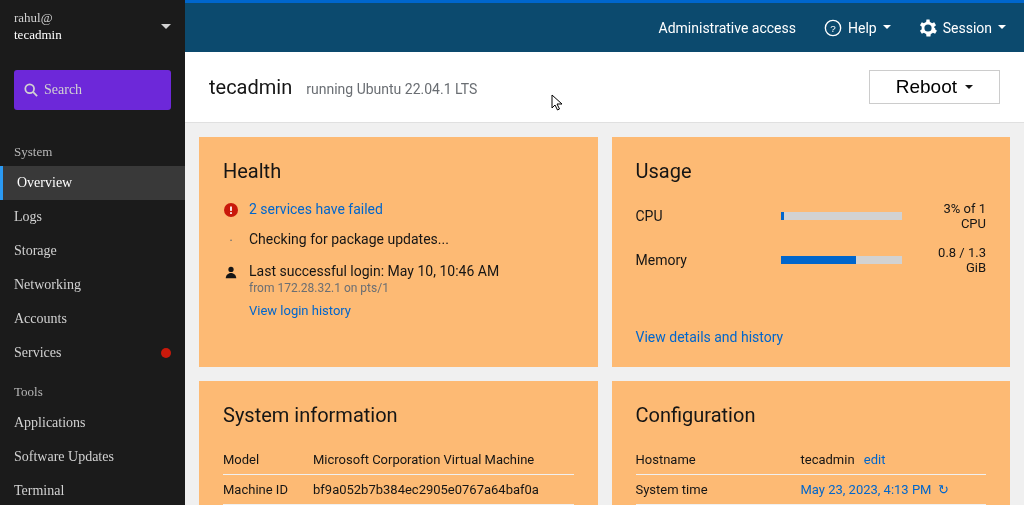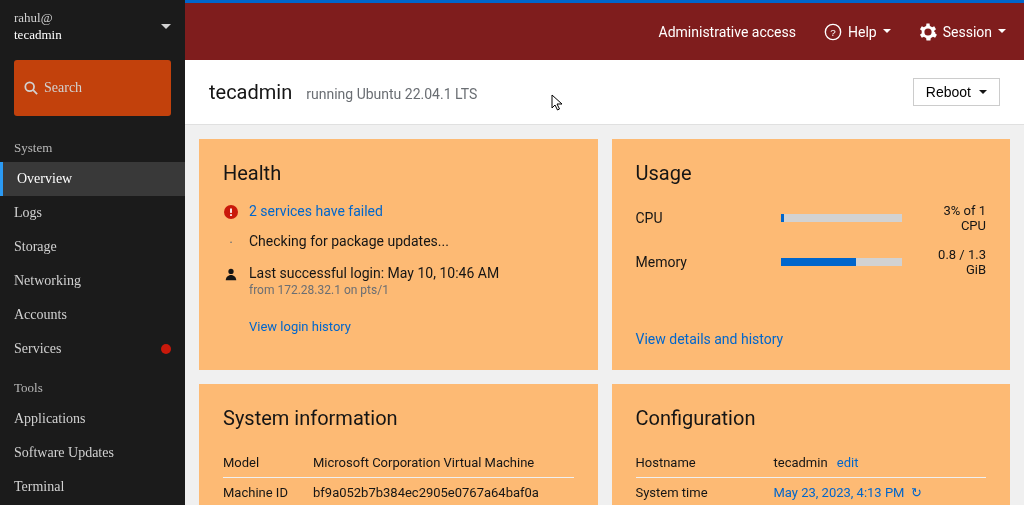--- a/index.html
+++ b/index.html
@@ -2,55 +2,55 @@
 <html><head>
 <meta charset="utf-8">
 <style>
 * { box-sizing: border-box; margin: 0; padding: 0; }
 body { font-family: -apple-system, BlinkMacSystemFont, "Segoe UI", Roboto, sans-serif; font-size: 14px; color: #151515; background: #f0f0f0; width: 1024px; height: 505px; overflow: hidden; }
 .app { display: flex; height: 100%; }
 .sidebar { width: 185px; background: #1b1b1b; color: #d2d2d2; display: flex; flex-direction: column; flex-shrink: 0; font-family: Liberation Serif, serif; }
 .sidebar-top { display: flex; align-items: center; justify-content: space-between; padding: 10px 14px 6px; cursor: pointer; }
 .sidebar-user { font-size: 13px; line-height: 1.3; }
 .sidebar-user .host { color: #fff; font-weight: 500; }
-.sidebar-search { margin: 10px 14px; background: #c2410c; border-radius: 3px; display: flex; align-items: center; padding: 20px 10px; cursor: pointer; }
+.sidebar-search { margin: 20px 14px; background: #6d28d9; border-radius: 3px; display: flex; align-items: center; padding: 12px 10px; cursor: pointer; }
 .sidebar-search svg { margin-right: 6px; }
 .sidebar-search span { color: #d2d2d2; font-size: 14px; }
 .nav-group-label { padding: 14px 14px 6px; font-size: 13px; color: #b8b8b8; }
 .nav-item { display: flex; align-items: center; justify-content: space-between; padding: 9px 14px; font-size: 14px; color: #d2d2d2; cursor: pointer; }
 .nav-item.active { background: #393939; color: #fff; border-left: 3px solid #2b9af3; }
 .badge { width: 10px; height: 10px; background: #c9190b; border-radius: 50%; }
 .main { flex: 1; display: flex; flex-direction: column; overflow: hidden; }
-.topbar { background: #7f1d1d; color: #fff; height: 60px; border-top: 3px solid #0066cc; display: flex; align-items: center; justify-content: flex-end; padding: 0 18px; gap: 28px; }
+.topbar { background: #0c4a6e; color: #fff; height: 52px; border-top: 3px solid #0066cc; display: flex; align-items: center; justify-content: flex-end; padding: 0 18px; gap: 28px; }
 .topbar-item { display: flex; align-items: center; gap: 6px; font-size: 14px; cursor: pointer; }
 .topbar-item svg { flex-shrink: 0; }
 .subheader { background: #fff; display: flex; align-items: center; justify-content: space-between; padding: 18px 24px; border-bottom: 1px solid #e0e0e0; }
 .subheader-left { display: flex; align-items: baseline; gap: 14px; }
 .subheader-title { font-size: 20px; font-weight: 400; color: #151515; }
 .subheader-sub { font-size: 14px; color: #6a6e73; }
-.reboot-btn { border: 1px solid #ccc; background: #fff; padding: 5px 12px; font-size: 14px; display: flex; align-items: center; gap: 8px; cursor: pointer; }
+.reboot-btn { border: 1px solid #ccc; background: #fff; padding: 5px 26px; font-size: 19px; display: flex; align-items: center; gap: 8px; cursor: pointer; }
 .content { flex: 1; overflow-y: auto; padding: 14px; background: #f0f0f0; }
 .grid { display: grid; grid-template-columns: 1fr 1fr; gap: 14px; }
 .card { background: #fdba74; padding: 22px 24px; }
 .card h2 { font-size: 20px; font-weight: 400; margin-bottom: 18px; }
 .health-row { display: flex; align-items: flex-start; gap: 10px; margin-bottom: 14px; font-size: 14px; }
 .health-row .icon-col { width: 16px; flex-shrink: 0; display: flex; justify-content: center; padding-top: 2px; }
 .health-row a { color: #0066cc; text-decoration: none; }
 .health-sub { font-size: 12px; color: #6a6e73; margin-top: 2px; }
-.health-link { color: #0066cc; font-size: 13px; text-decoration: none; display: inline-block; margin-top: 22px; }
+.health-link { color: #0066cc; font-size: 13px; text-decoration: none; display: inline-block; margin-top: 8px; }
 .usage-row { display: flex; align-items: center; margin-bottom: 14px; font-size: 14px; }
 .usage-label { width: 145px; color: #151515; }
 .usage-bar { flex: 1; height: 8px; background: #d2d2d2; position: relative; margin-right: 14px; }
 .usage-bar-fill { position: absolute; left: 0; top: 0; bottom: 0; background: #0066cc; }
 .usage-val { width: 70px; text-align: right; font-size: 13px; color: #151515; }
 .card-link { color: #0066cc; text-decoration: none; font-size: 14px; margin-top: 40px; display: inline-block; }
 .info-row { display: flex; padding: 7px 0; font-size: 13px; border-top: 1px solid #f0f0f0; }
 .info-row:first-of-type { border-top: none; }
 .info-label { width: 90px; color: #151515; }
-.info-label-wide { width: 138px; color: #151515; }
+.info-label-wide { width: 165px; color: #151515; }
 .info-val { flex: 1; color: #151515; }
 .info-val a { color: #0066cc; text-decoration: none; }
 .info-val .edit { color: #0066cc; margin-left: 6px; cursor: pointer; }
 .cursor { position: absolute; pointer-events: none; }
 </style>
 </head>
 <body>
 
 <div class="app">
   <aside class="sidebar">

